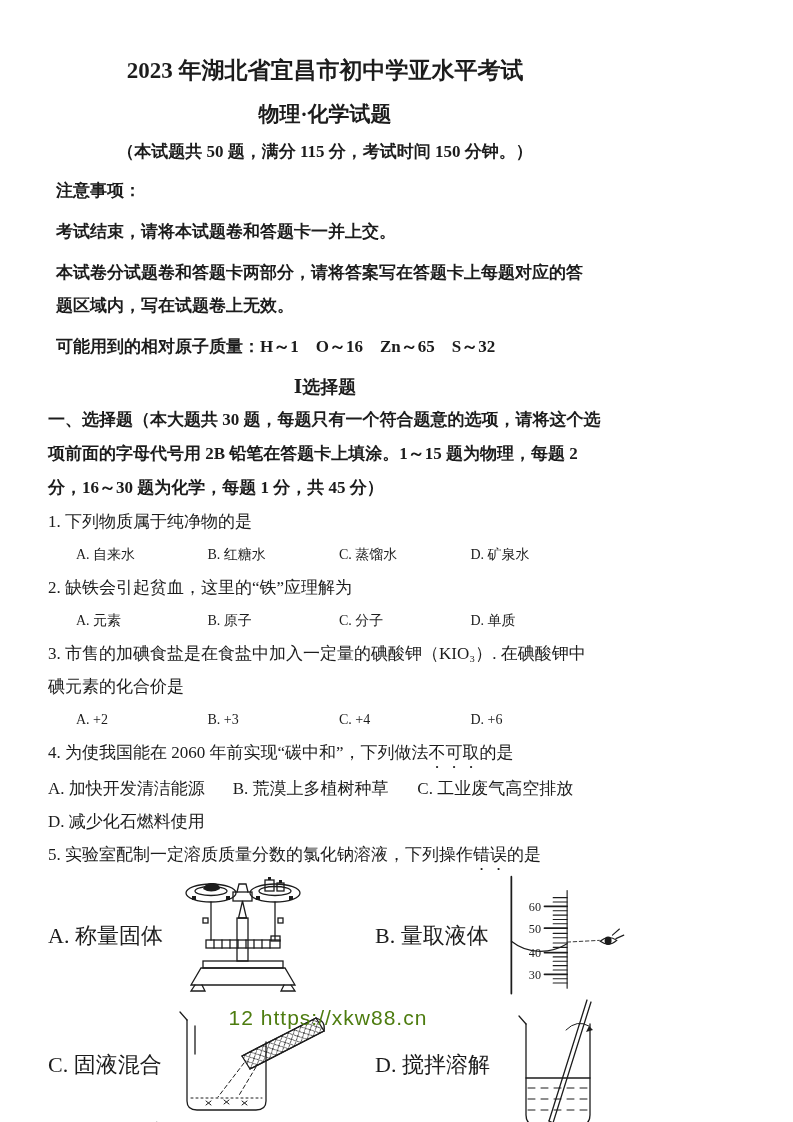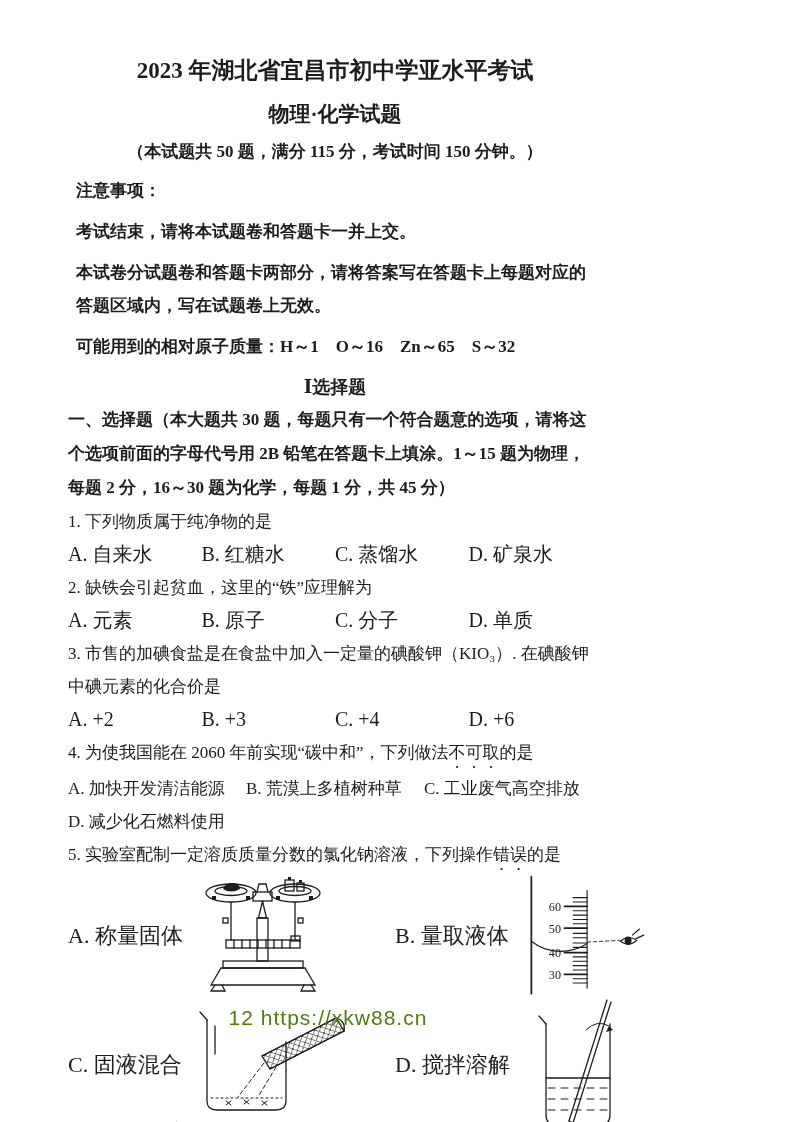--- a/index.html
+++ b/index.html
@@ -1,34 +1,34 @@
 <!DOCTYPE html>
 <html><head>
 <meta charset="utf-8">
 <style>
   html,body { margin:0; padding:0; background:#ffffff; }
   .sheet {
     position:relative;
     width:656px; height:1122px;
     background:#ffffff;
     box-sizing:border-box;
-    padding:56px 54px 0 68px;
+    padding:56px 54px 0 48px;
     font-family:"Liberation Serif","DejaVu Serif",serif;
     color:#1c1c1c;
     overflow:hidden;
   }
   .center { text-align:center; }
   .title   { font-size:23px; font-weight:bold; line-height:30px; margin:0 0 13px 0; }
   .subtitle{ font-size:21px; font-weight:bold; line-height:30px; margin:0 0 9px 0; }
   .meta    { font-size:17px; font-weight:bold; line-height:28px; margin:0 0 5px 0; }
   .notice p{ font-size:17px; font-weight:bold; line-height:33px; margin:8px; }
   .part-title { font-size:18px; font-weight:bold; line-height:32px; margin:2px 0 0 0; text-align:center; }
   .instruction{ font-size:17px; font-weight:bold; line-height:34px; margin:0; }
   .q { font-size:17px; line-height:33px; margin:0; font-weight:normal; }
-  .opts4 { display:grid; grid-template-columns:repeat(4,1fr); font-size:20px; line-height:33px; }
+  .opts4 { display:grid; grid-template-columns:repeat(4,1fr); font-size:14px; line-height:33px;margin-left:28px; }
   .opts2 { display:grid; grid-template-columns:1fr 1fr 1fr; font-size:17px; line-height:33px; }
   .emph {
     -webkit-text-emphasis:filled dot; text-emphasis:filled dot;
     -webkit-text-emphasis-position:under left; text-emphasis-position:under left;
   }
   .fig-grid { display:grid; grid-template-columns:327px 1fr; }
   .fig-cell { display:flex; align-items:center; }
   .fig-label{ font-size:22px; white-space:nowrap; margin-right:4px; }
   .row1 { height:124px; }
   .row2 { height:116px; }

